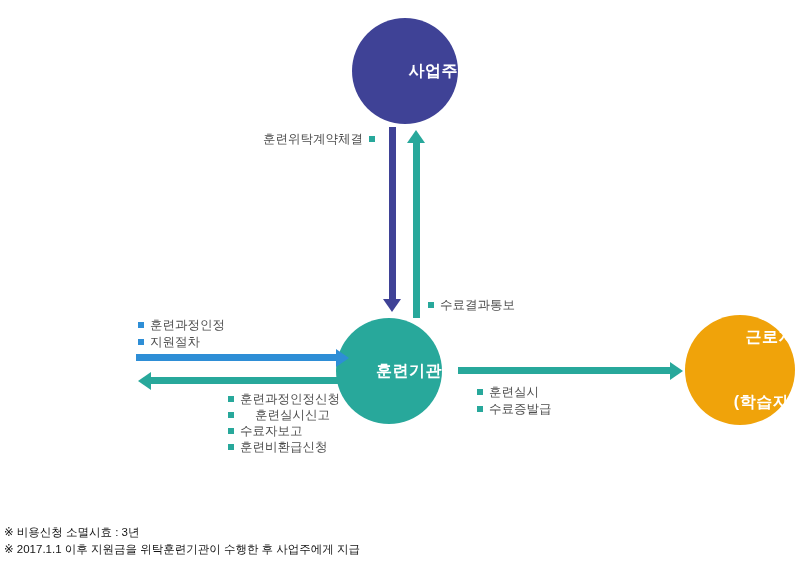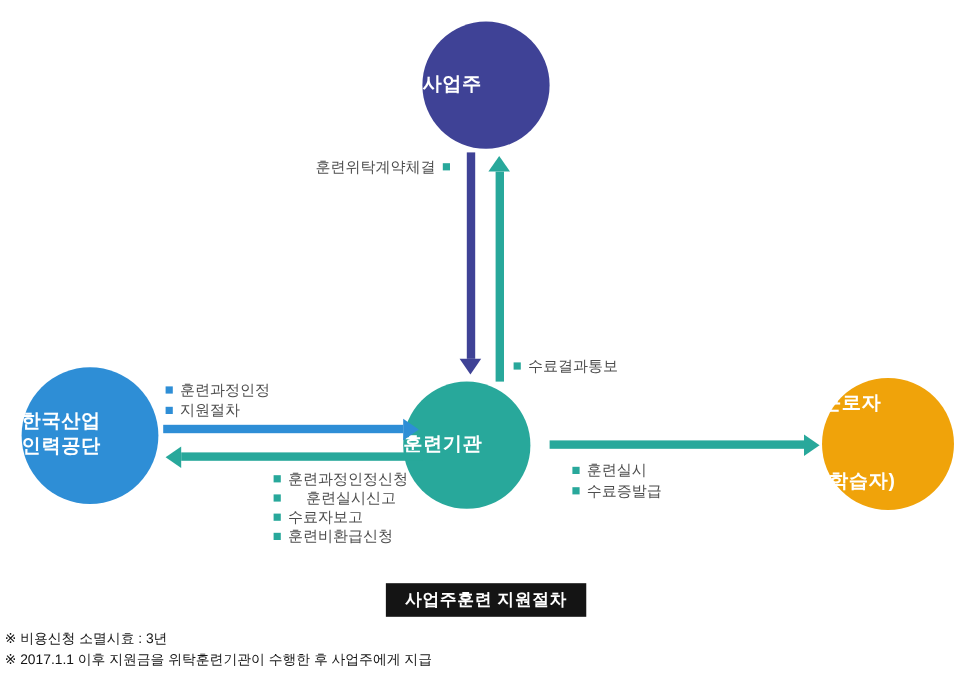--- a/index.html
+++ b/index.html
@@ -1,21 +1,21 @@
 <!DOCTYPE html>
 <html style="--navy: #3f4296; --blue: #2e8ed6; --teal: #28a89b; --orange: #f0a30a; --titlebox-bg: #141414; --titlebox-text: #ffffff;"><head>
 <meta charset="utf-8">
 <style>
   html,body{margin:0;padding:0;background:#ffffff;}
   .canvas{position:relative;width:810px;height:566px;background:#ffffff;
           font-family:"Liberation Sans","DejaVu Sans",sans-serif;overflow:hidden;}
 
   
   .node{position:absolute;border-radius:50%;display:flex;flex-direction:column;
-        align-items:flex-start;justify-content:center;color:#fff;font-weight:bold;
+        align-items:flex-end;justify-content:center;color:#fff;font-weight:bold;
         font-size:16px;line-height:1.3;text-align:center;letter-spacing:.5px;}
   .node-employer{left:352px;top:18px;width:106px;height:106px;background:var(--navy);}
   .node-hrdk{left:18px;top:306px;width:114px;height:114px;background:var(--blue);}
   .node-training{left:336px;top:318px;width:106px;height:106px;background:var(--teal);}
   .node-worker{left:685px;top:315px;width:110px;height:110px;background:var(--orange);gap:44px;}
 
   
   .shaft{position:absolute;}
   .arrowhead{position:absolute;width:0;height:0;}
   .shaft-down{left:389px;top:127px;width:7px;height:172px;background:var(--navy);}
@@ -53,24 +53,20 @@
   .footnote-1{top:525px;}
   .footnote-2{top:542px;}
 </style>
 </head>
 <body>
 
 <div class="canvas">
 
   <div class="node node-employer">
     <span>사업주</span>
-  </div>
-  <div class="node node-hrdk">
-    <span>한국산업</span>
-    <span>인력공단</span>
   </div>
   <div class="node node-training">
     <span>훈련기관</span>
   </div>
   <div class="node node-worker">
     <span>근로자</span>
     <span>(학습자)</span>
   </div>
 
   <div class="shaft shaft-down"></div>
@@ -126,18 +122,17 @@
 
   <div class="label-item lbl-o2w-0">
     <span class="bullet bullet-teal"></span>
     <span>훈련실시</span>
   </div>
   <div class="label-item lbl-o2w-1">
     <span class="bullet bullet-teal"></span>
     <span>수료증발급</span>
   </div>
 
-  <div class="title-box">사업주훈련 지원절차</div>
 
   <div class="footnote footnote-1">※ 비용신청 소멸시효 : 3년</div>
   <div class="footnote footnote-2">※ 2017.1.1 이후 지원금을 위탁훈련기관이 수행한 후 사업주에게 지급</div>
 
 </div>
 
 </body></html>

